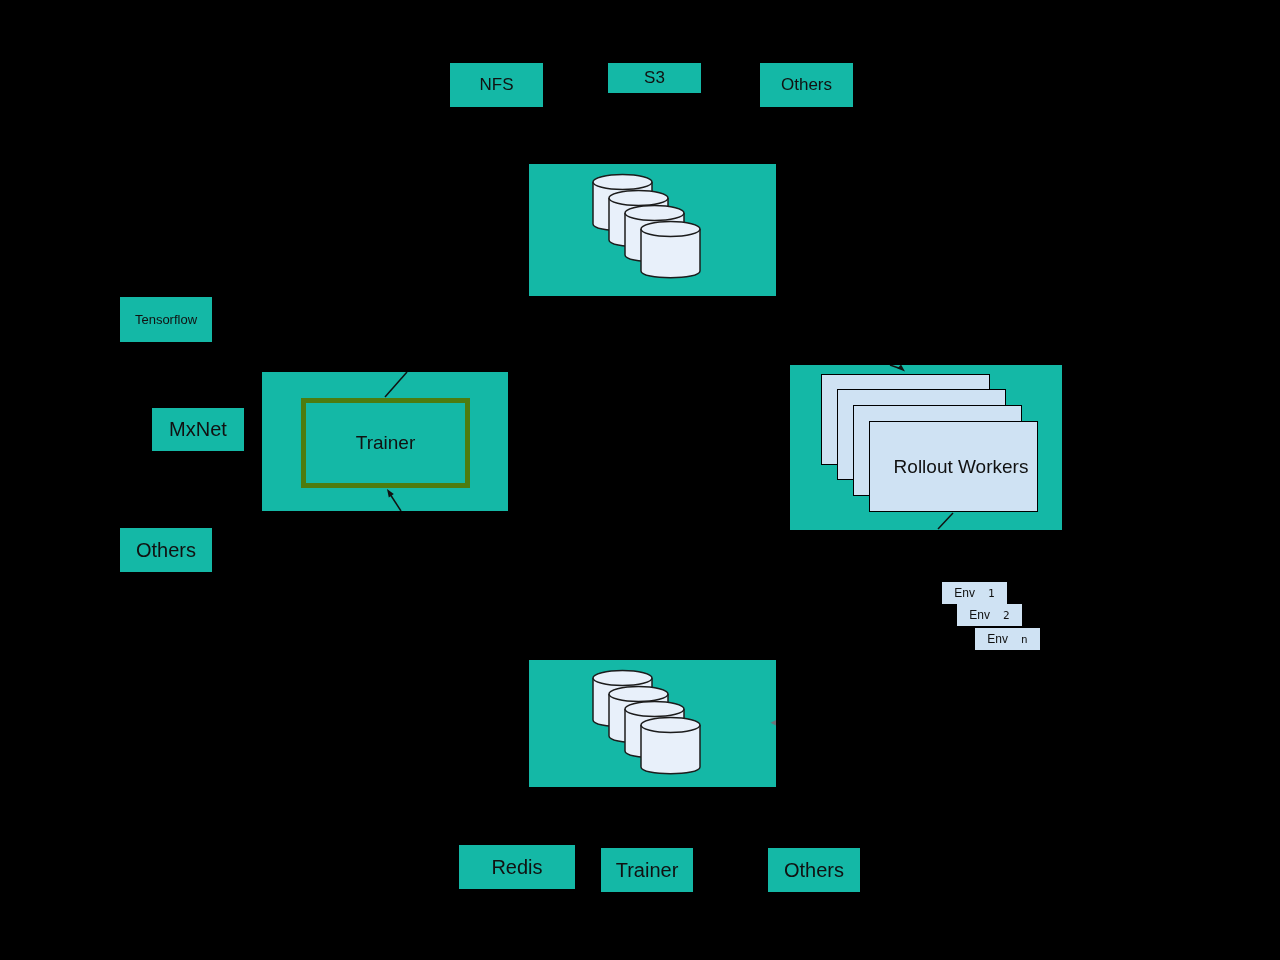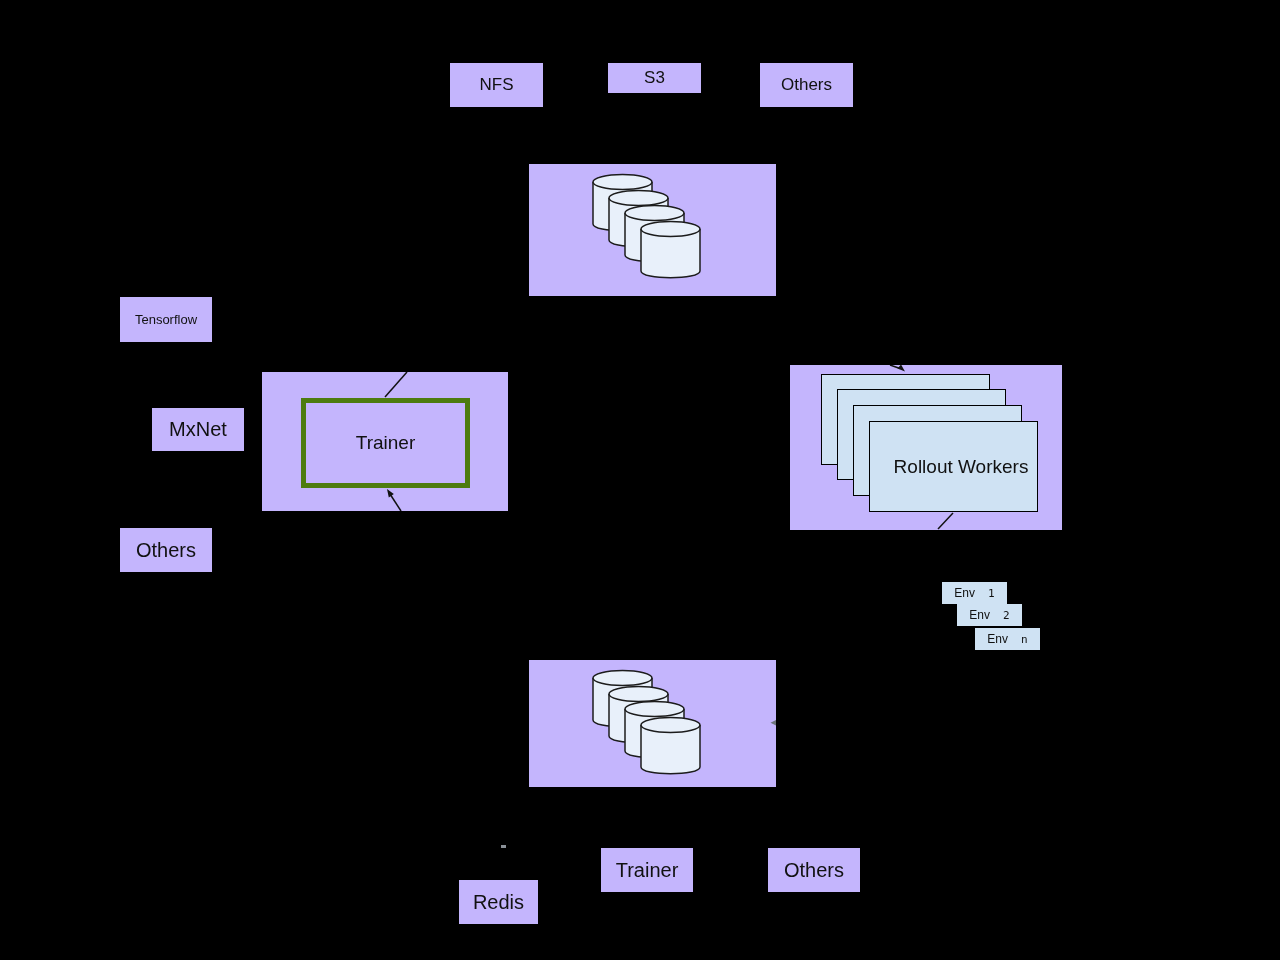--- a/index.html
+++ b/index.html
@@ -8,21 +8,21 @@
   .canvas {
     position: relative;
     width: 1280px; height: 960px;
     background: #000000;
     overflow: hidden;
     font-family: "Liberation Sans", sans-serif;
     color: #111111;
   }
   .bluebox {
     position: absolute;
-    background: #c4b5fd;
+    background: #14b8a6;
     display: flex;
     align-items: center;
     justify-content: center;
     box-sizing: border-box;
     white-space: nowrap;
   }
   
   .nfs        { left: 450px; top: 63px;  width: 93px; height: 44px; font-size: 17px; }
   .s3         { left: 608px; top: 63px;  width: 93px; height: 30px; font-size: 17px; }
   .others-top { left: 760px; top: 63px;  width: 93px; height: 44px; font-size: 17px; }
@@ -56,21 +56,21 @@
   .env {
     position: absolute; width: 65px; height: 22px; background: #cfe2f3;
     display: flex; align-items: center; justify-content: center; gap: 13px;
     font-size: 12px;
   }
   .env .idx { font-family: "DejaVu Sans Mono", monospace; font-size: 11px; }
   .env1 { left: 942px; top: 582px; }
   .env2 { left: 957px; top: 604px; }
   .envn { left: 975px; top: 628px; }
   
-  .redis         { left: 459px; top: 880px; width: 79px; height: 44px; font-size: 20px; }
+  .redis         { left: 459px; top: 845px; width: 116px; height: 44px; font-size: 20px; }
   .kinesis       { left: 601px; top: 848px; width: 92px; height: 44px; font-size: 20px; }
   .others-bottom { left: 768px; top: 848px; width: 92px; height: 44px; font-size: 20px; }
   
   svg.overlay { position: absolute; left: 0; top: 0; pointer-events: none; }
   .speck { position: absolute; left: 501px; top: 845px; width: 5px; height: 3px; background: #8a9097; }
 </style>
 </head>
 <body>
 
 <div class="canvas">

